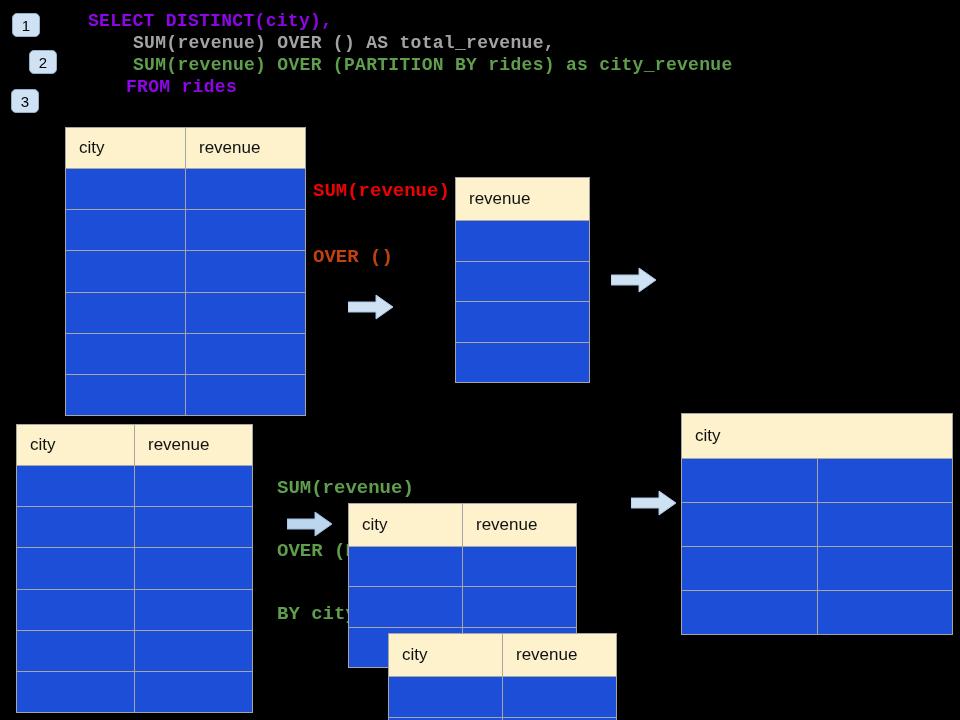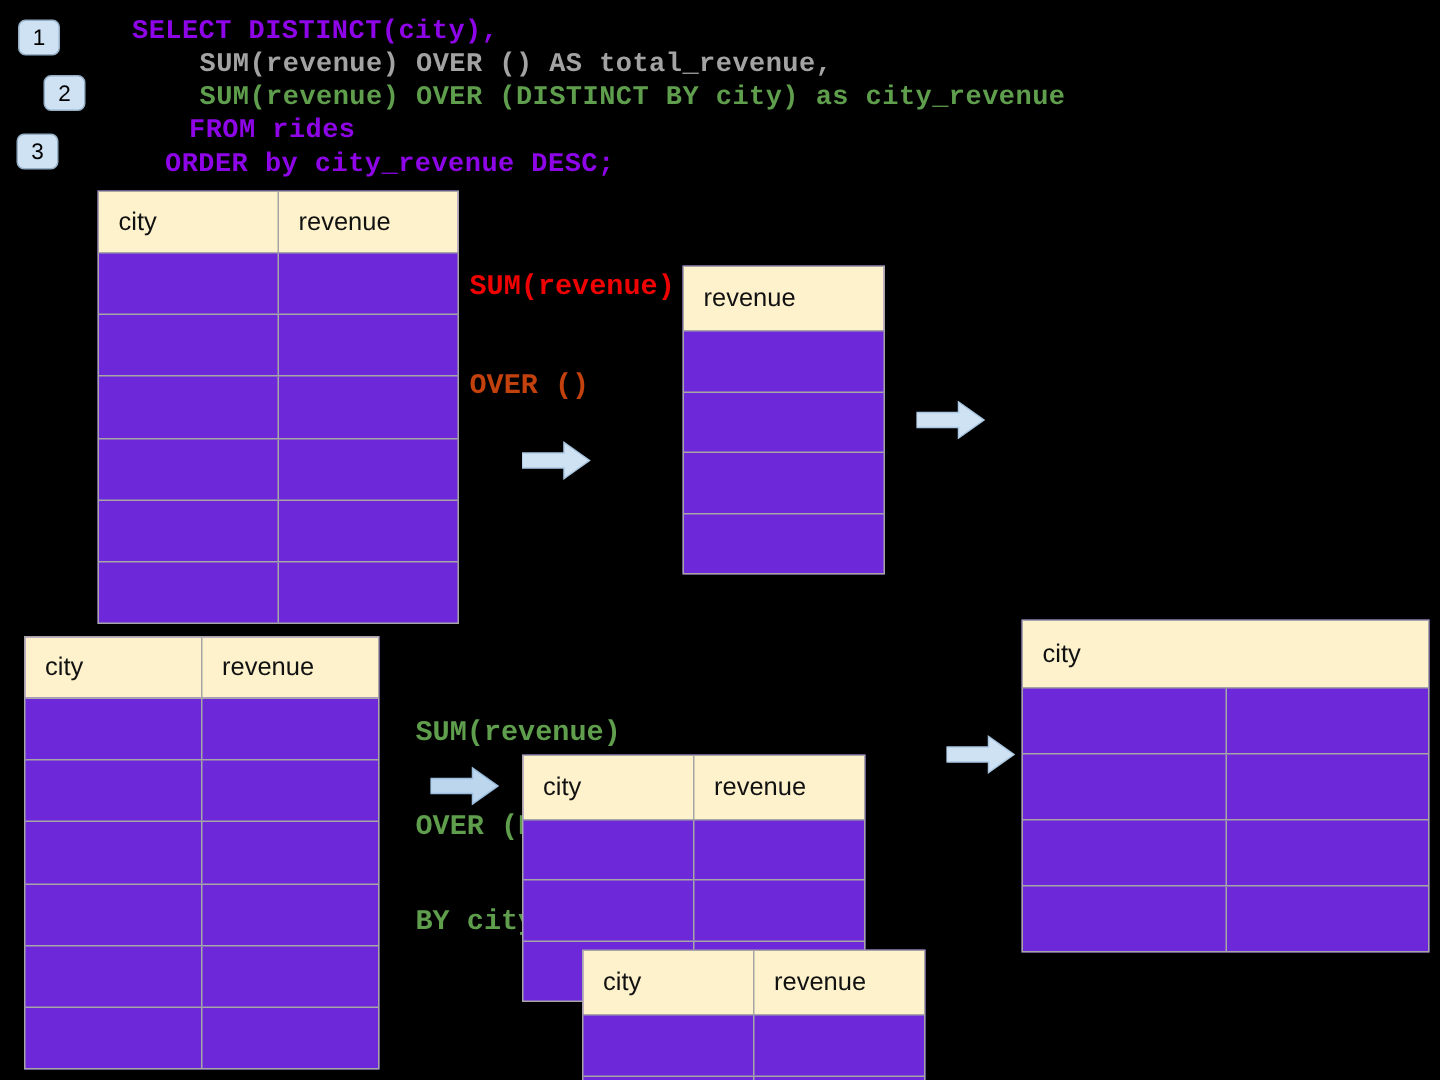--- a/index.html
+++ b/index.html
@@ -31,21 +31,21 @@
     line-height:19px;
   }
   .anno {
     position:absolute; white-space:pre;
     font:bold 19px "Liberation Mono","DejaVu Sans Mono",monospace;
     line-height:21px;
   }
 
   
   .tbl {
-    position:absolute; background:#6d28d9;
+    position:absolute; background:#1d4ed8;
     border:1px solid #a6a6a6; box-sizing:border-box;
     display:flex; flex-direction:column;
   }
   .thead { display:flex; background:#fdf2cc; flex:0 0 auto; }
   .hcell {
     flex:1 1 0; display:flex; align-items:center;
     padding-left:13px; box-sizing:border-box;
     font:17px "Liberation Sans", sans-serif; color:#111;
   }
   .hcell + .hcell { border-left:1px solid #a6a6a6; }
@@ -66,23 +66,22 @@
   </div>
   <div class="badge" style="left:29px; top:50px;">
     <span>2</span>
   </div>
   <div class="badge" style="left:11px; top:89px;">
     <span>3</span>
   </div>
 
   <div class="code" style="left: 88px; top: 10px; color: rgb(142, 6, 232);">SELECT DISTINCT(city),</div>
   <div class="code" style="left: 133px; top: 32px; color: #a3a3a3;">SUM(revenue) OVER () AS total_revenue,</div>
-  <div class="code" style="left: 133px; top: 54px; color: rgb(95, 158, 76);">SUM(revenue) OVER (DISTINCT BY city) as city_revenue</div>
+  <div class="code" style="left: 133px; top: 54px; color: rgb(95, 158, 76);">SUM(revenue) OVER (PARTITION BY rides) as city_revenue</div>
   <div class="code" style="left: 126px; top: 76px; color: rgb(142, 6, 232);">FROM rides</div>
-  <div class="code" style="left: 110px; top: 99px; color: rgb(142, 6, 232);">ORDER by city_revenue DESC;</div>
 
 
   <div class="anno" style="left:313px; top:136px; line-height:22px;">
     <div style="color: rgb(238, 2, 2);">SUM(revenue)</div>
     <div style="color: #c2410c;">OVER ()</div>
   </div>
 
   <div class="anno" style="left:277px; top:436px;">
     <div style="color: rgb(95, 158, 76);">SUM(revenue)</div>
     <div style="color: rgb(95, 158, 76);">OVER (PARTITION</div>

